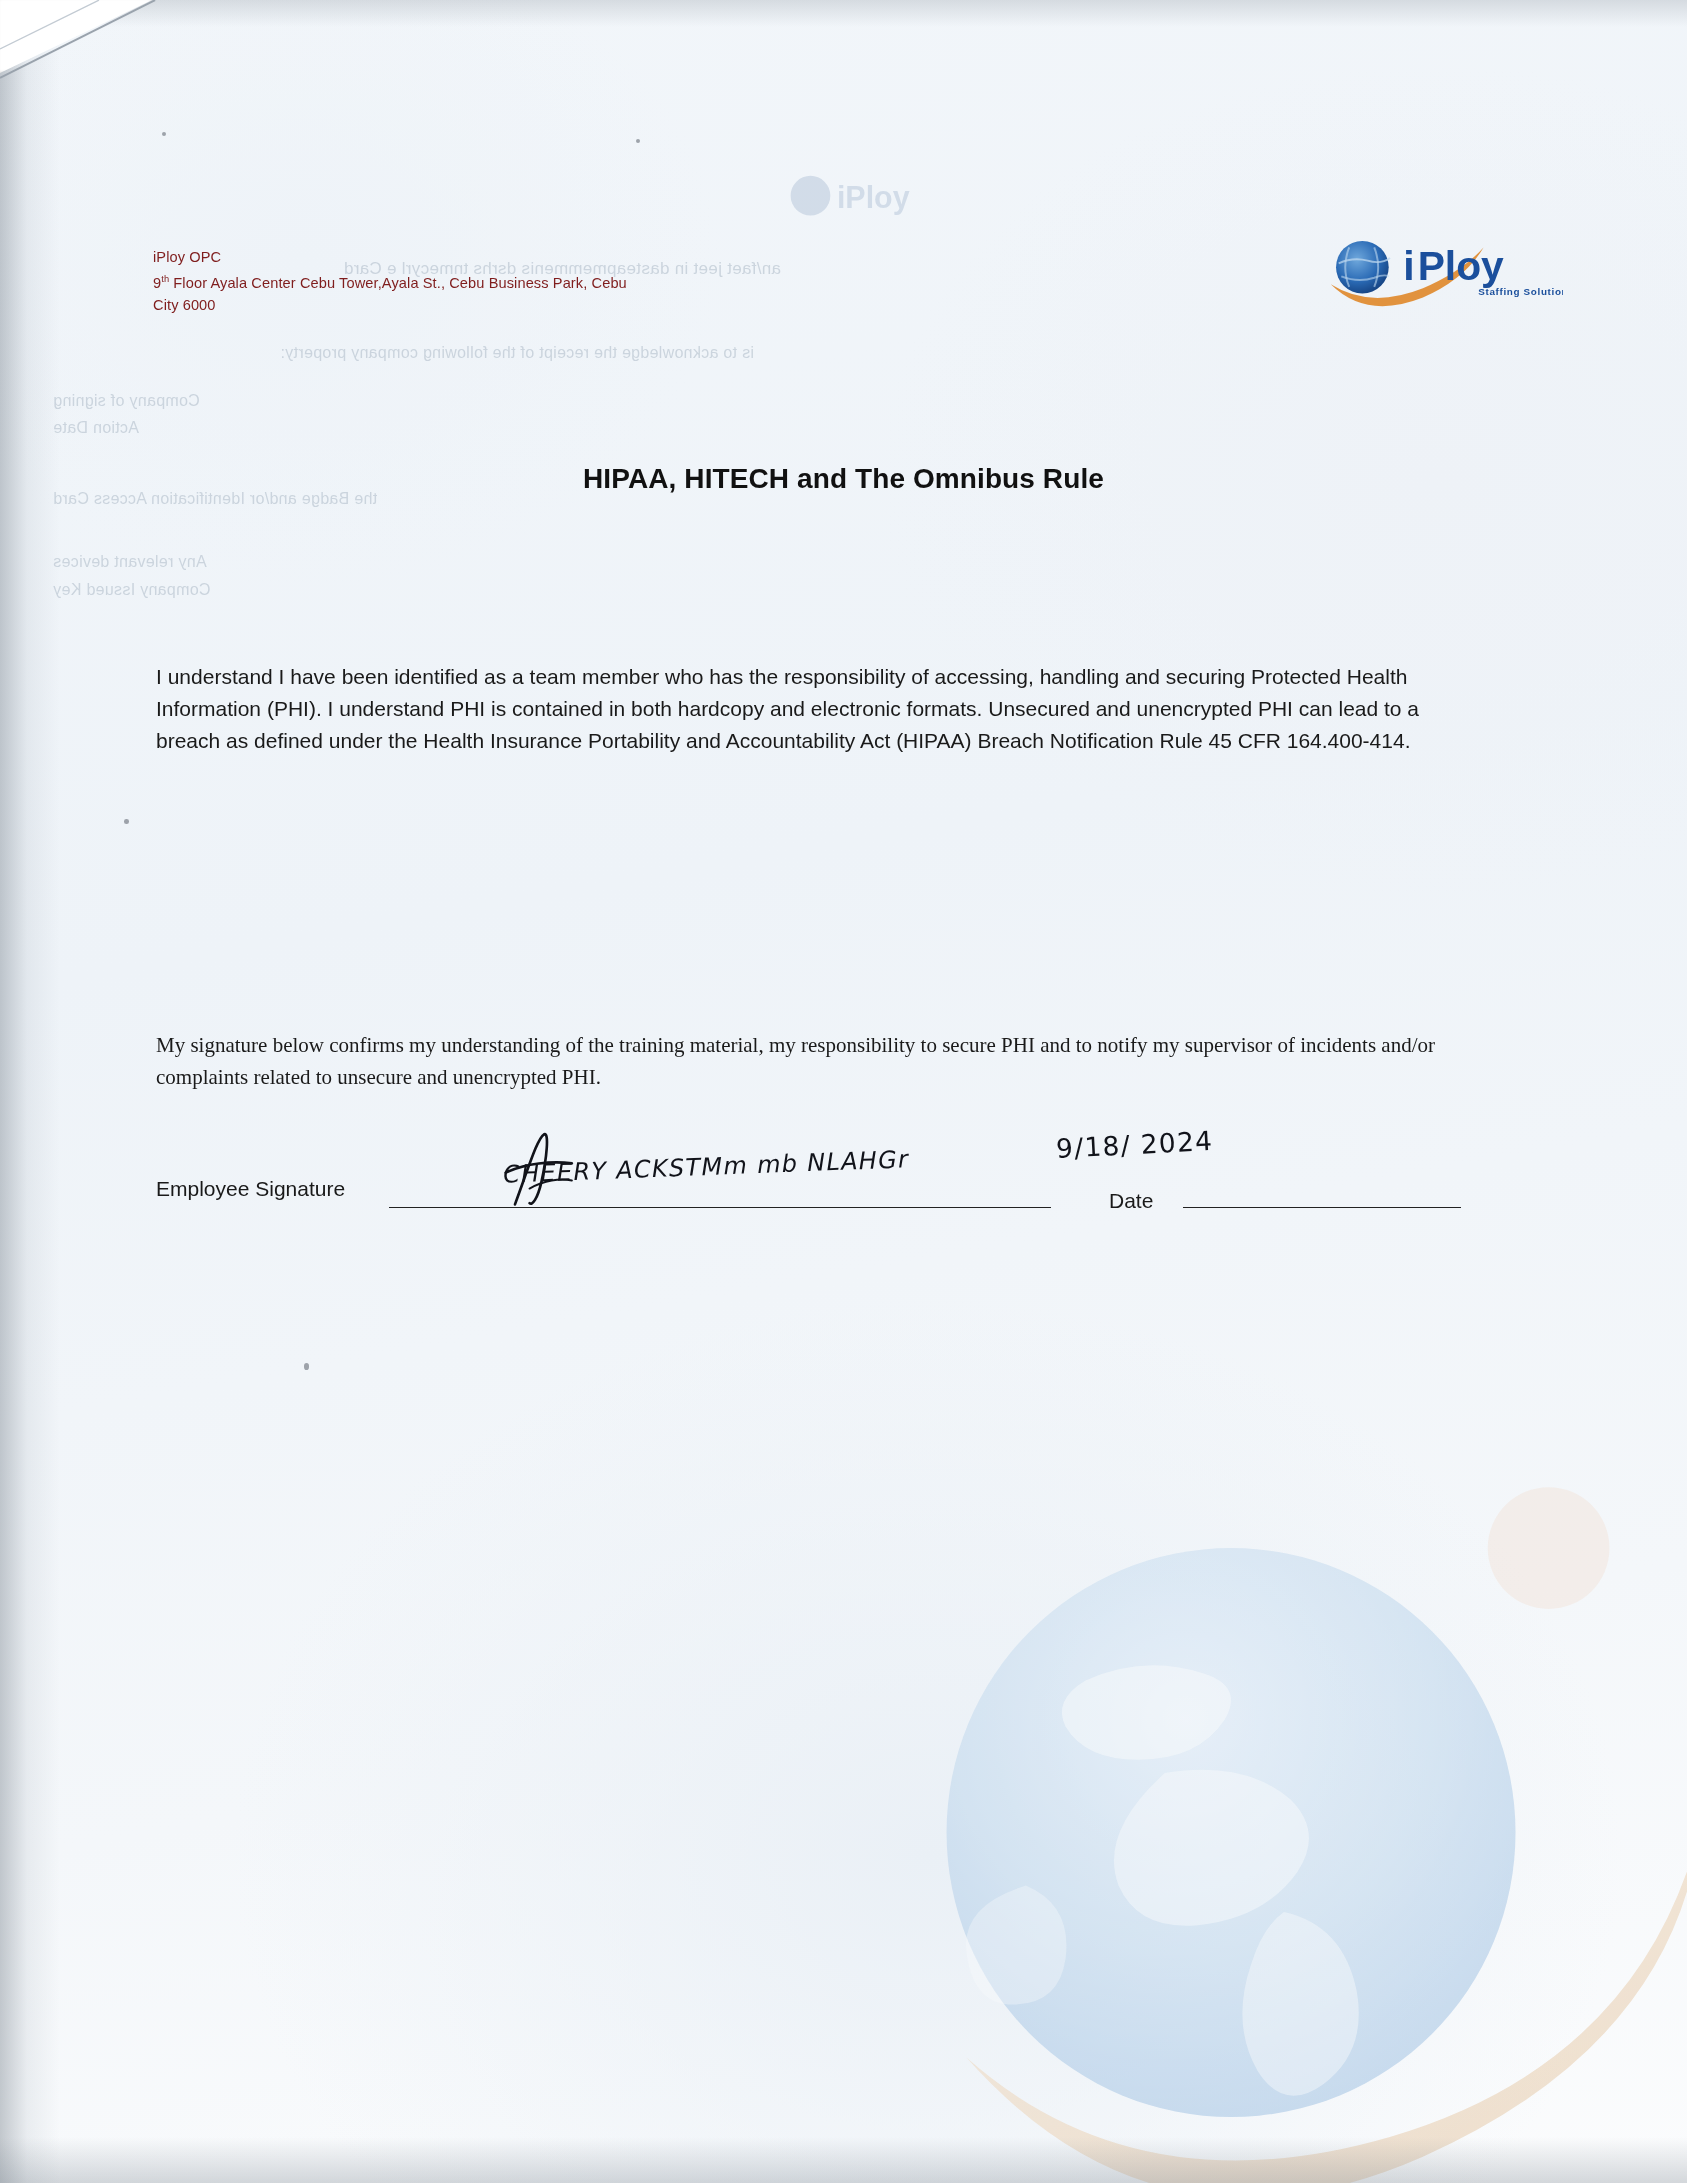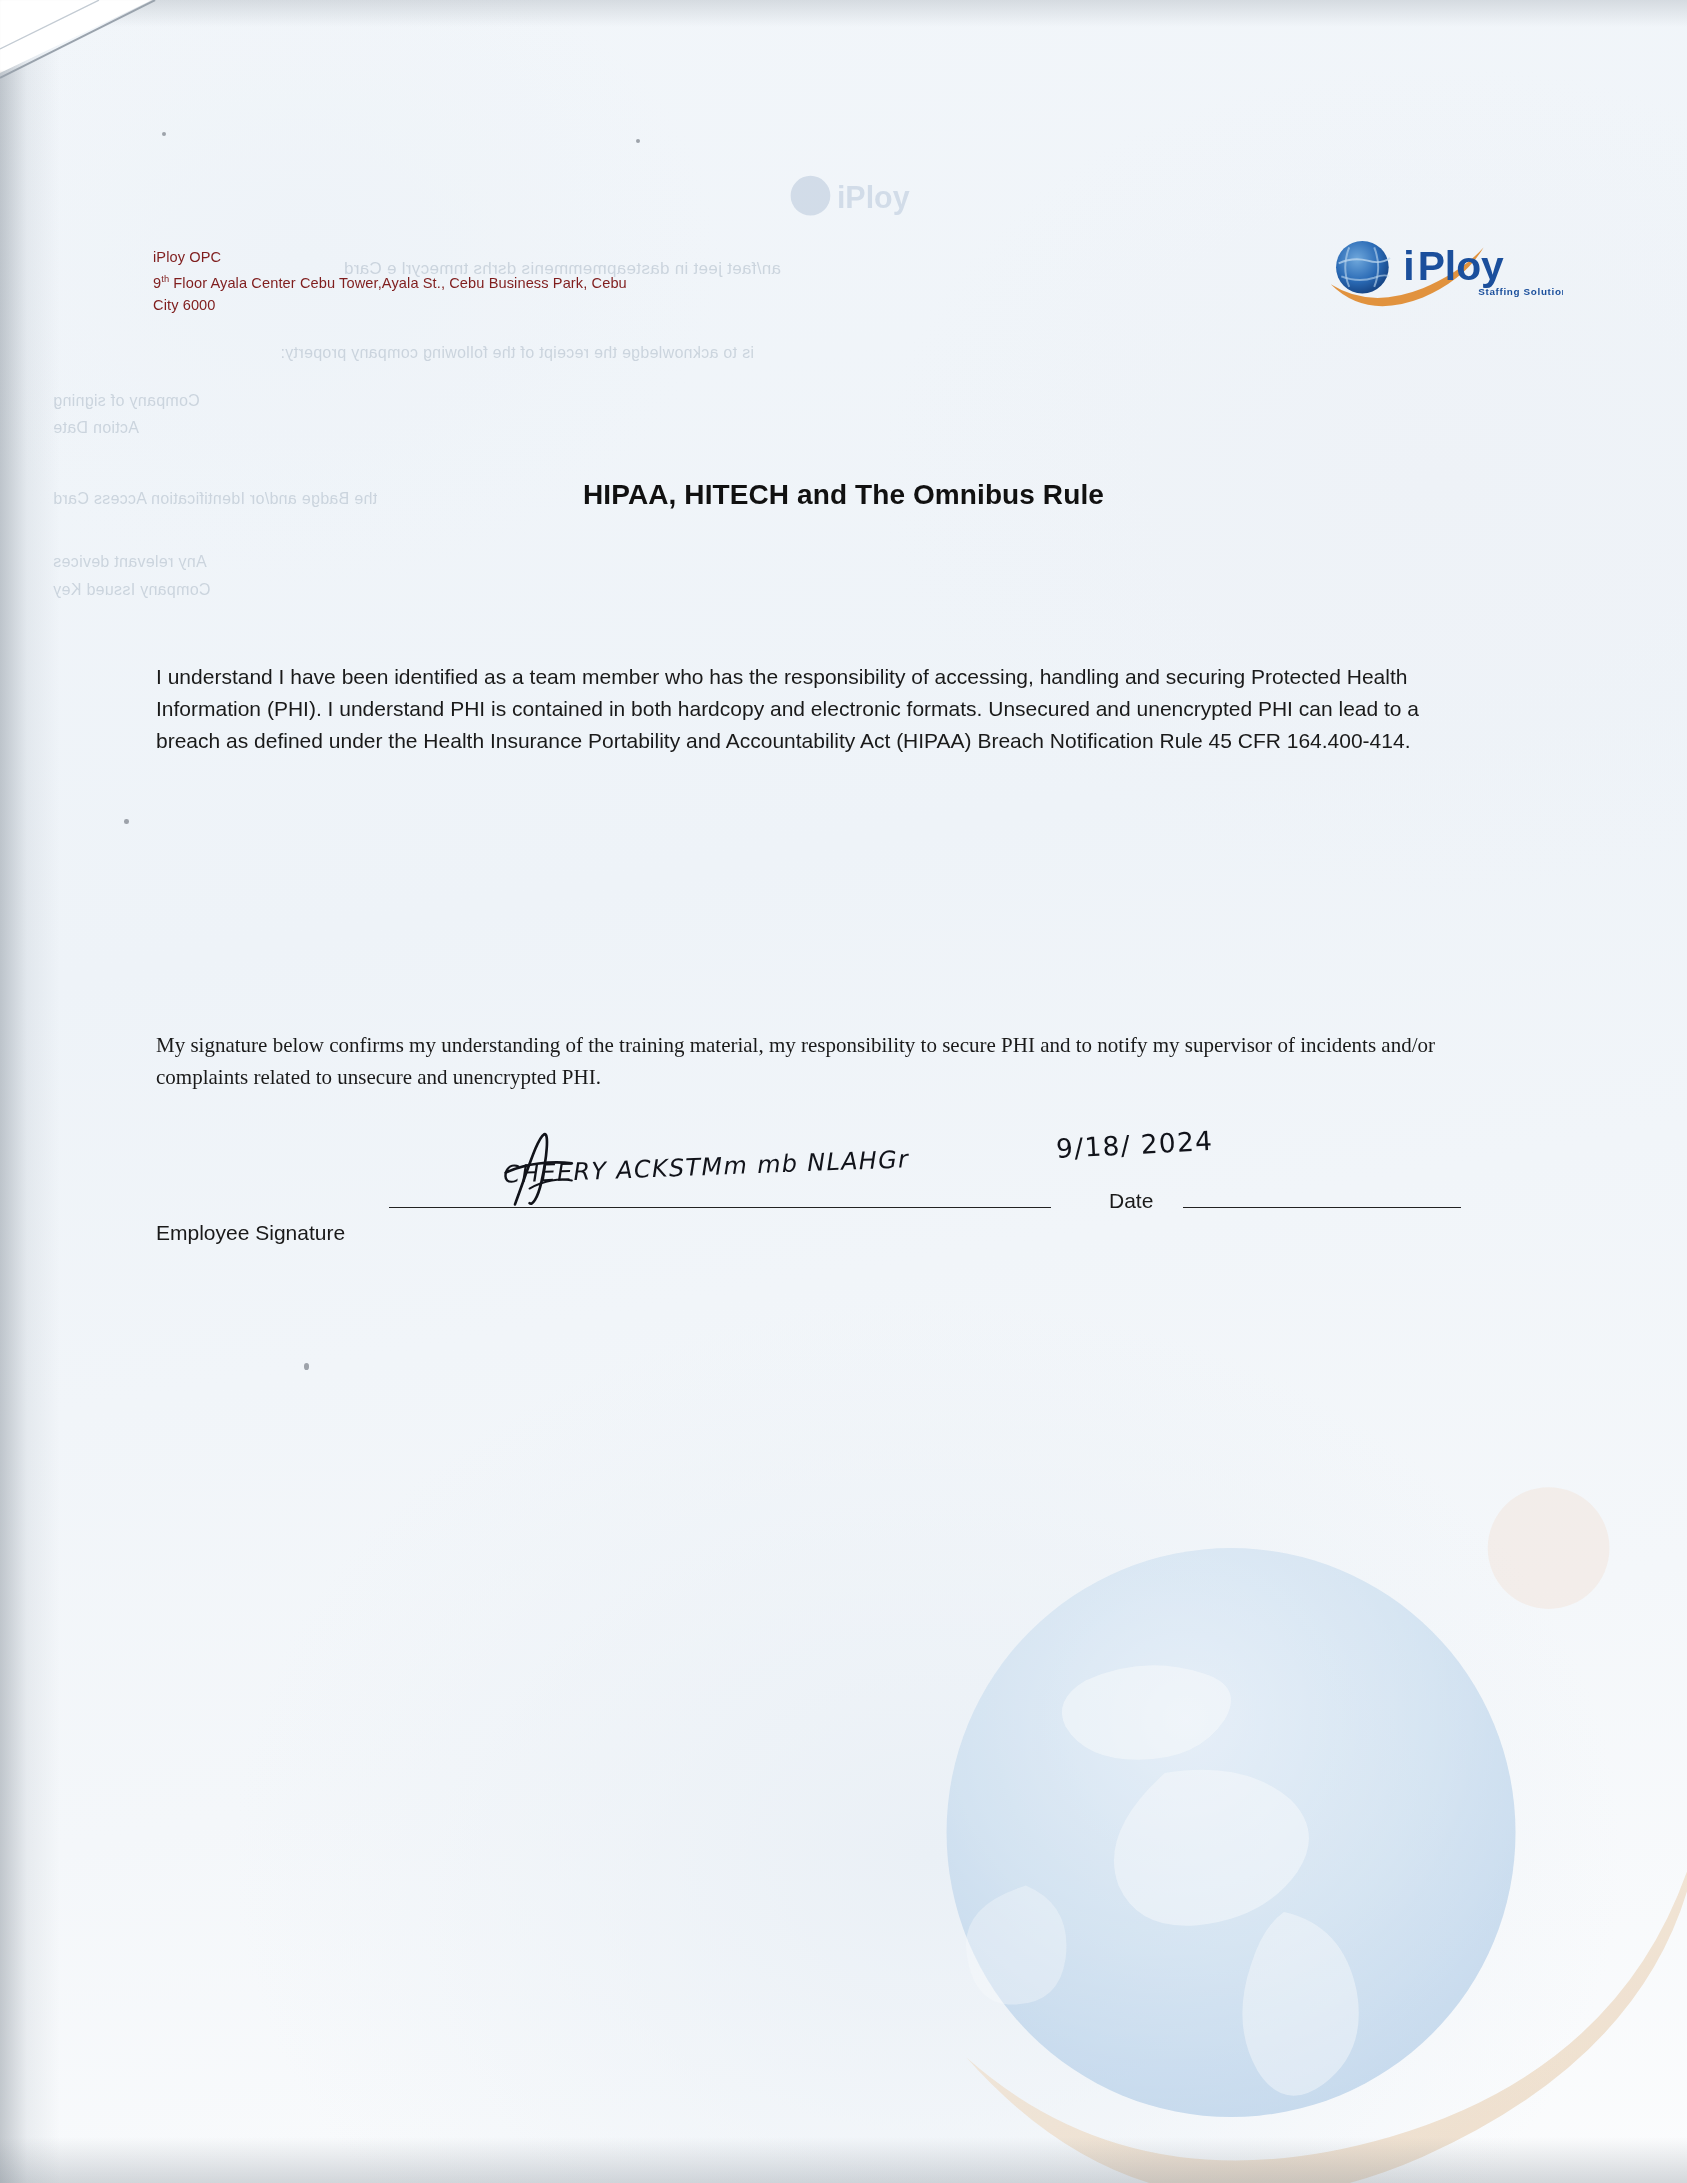--- a/index.html
+++ b/index.html
@@ -92,21 +92,21 @@
   .doc-title {
     position: absolute;
     left: 0; right: 0;
     top: 463px;
     text-align: center;
     font-size: 28px;
     font-weight: bold;
     color: #111111;
     letter-spacing: 0.1px;
   }
-  .doc-title span { display: inline-block; margin-top: 16px; }
+  .doc-title span { display: inline-block; }
 
   .body-block {
     position: absolute;
     left: 156px;
     width: 1330px;
     font-size: 21px;
     line-height: 32px;
     color: #1a1a1a;
   }
   .p1 { top: 615px; margin-top: 46px; }
@@ -116,21 +116,21 @@
 
   .sig-row {
     position: absolute;
     left: 156px;
     top: 1170px;
     width: 1330px;
     height: 46px;
     font-size: 21px;
     color: #1a1a1a;
   }
-  .sig-label { position: absolute; left: 0; top: 6.6px; margin-top: 44px; }
+  .sig-label { position: absolute; left: 0; top: 6.6px; }
   .sig-line {
     position: absolute;
     left: 233px;
     top: 37px;
     width: 662px;
     height: 1.3px;
     background: #222;
   }
   .date-label { position: absolute; left: 953px; top: 19px; }
   .date-line {

